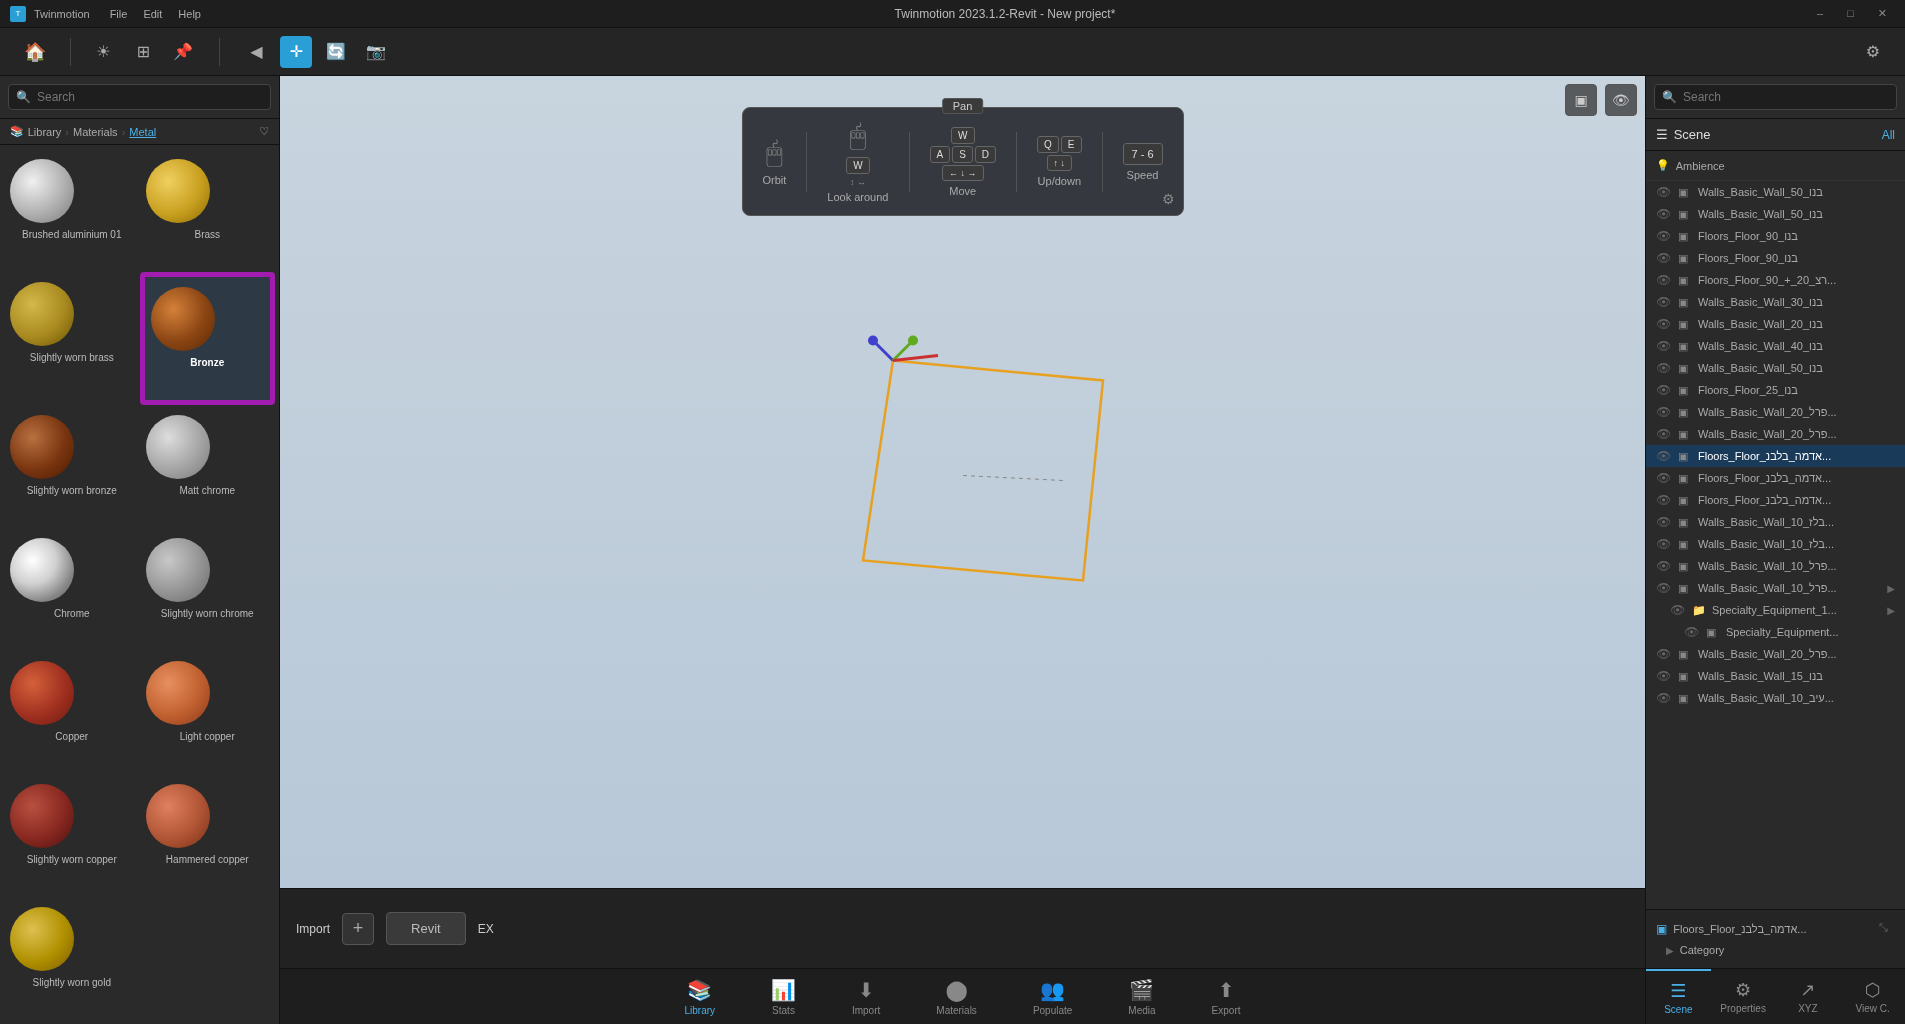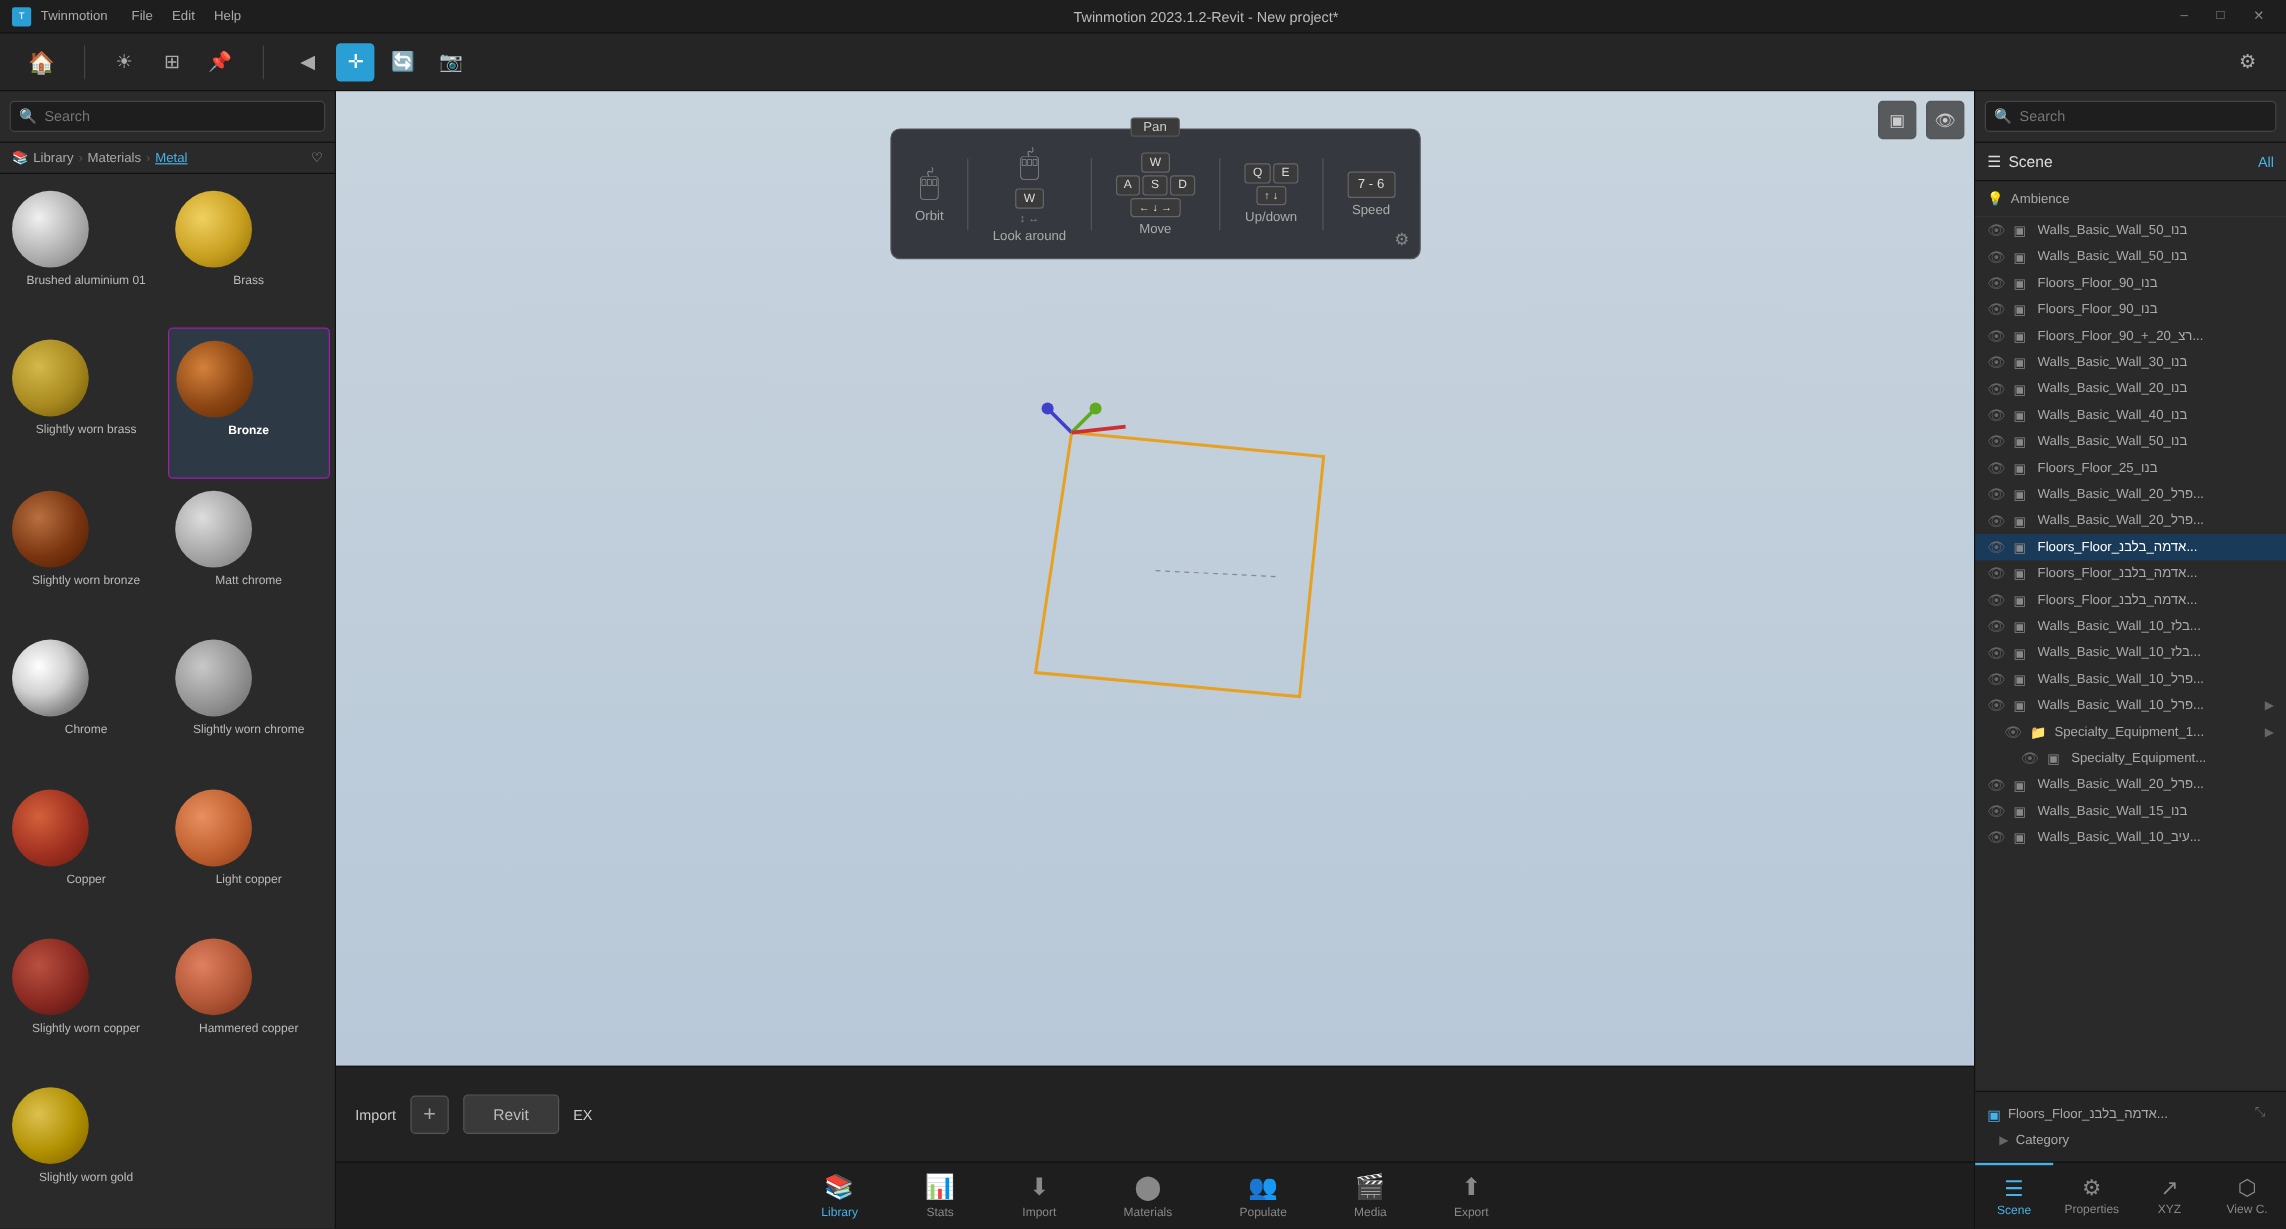--- a/index.html
+++ b/index.html
@@ -33,21 +33,21 @@
     .search-wrap { position: relative; }
     .search-wrap .search-icon-inner { position: absolute; left: 8px; top: 50%; transform: translateY(-50%); color: #777; font-size: 12px; }
     .breadcrumb { padding: 6px 10px; display: flex; align-items: center; gap: 4px; font-size: 11px; border-bottom: 1px solid #111; }
     .breadcrumb .bc-icon { color: #aaa; }
     .breadcrumb span { color: #aaa; }
     .breadcrumb .bc-arrow { color: #555; }
     .breadcrumb .bc-active { color: #4ab0e8; text-decoration: underline; }
     .breadcrumb .bc-heart { margin-left: auto; color: #aaa; cursor: pointer; }
     .materials-grid { display: grid; grid-template-columns: 1fr 1fr; gap: 0; overflow-y: auto; flex: 1; padding: 4px; }
     .material-item { display: flex; flex-direction: column; padding: 10px 6px 6px; cursor: pointer; border-radius: 4px; }
-    .material-item.selected { background: #2d3a45; border: 1px solid #a21caf; }
+    .material-item.selected { background: #2d3a45; border: 5px solid #a21caf; }
     .material-sphere { width: 64px; height: 64px; border-radius: 50%; margin-bottom: 6px; }
     .material-label { font-size: 10px; color: #bbb; text-align: center; line-height: 1.2; }
     .material-item.selected .material-label { color: #fff; font-weight: bold; }
 
     
     .sphere-brushed-al { background: radial-gradient(circle at 35% 35%, #f0f0f0, #aaa 60%, #777); }
     .sphere-brass { background: radial-gradient(circle at 35% 35%, #f0d060, #c9a020 55%, #8a6a00); }
     .sphere-slightly-worn-brass { background: radial-gradient(circle at 35% 35%, #d4b84a, #a88a20 55%, #6a5200); }
     .sphere-bronze { background: radial-gradient(circle at 35% 35%, #d4813a, #8b4513 55%, #5a2800); }
     .sphere-slightly-worn-bronze { background: radial-gradient(circle at 35% 35%, #b87040, #7a3510 55%, #4a1a00); }

